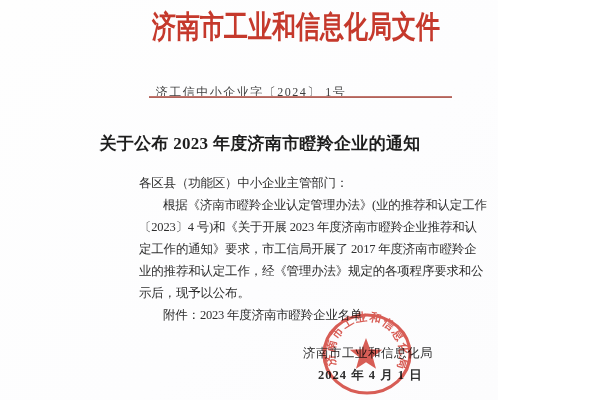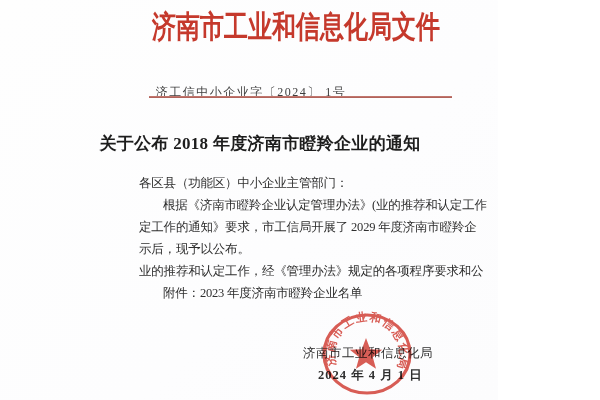--- a/index.html
+++ b/index.html
@@ -135,28 +135,29 @@
 <div class="page">
 
   <div class="red-header">
     <span class="stretch">济南市工业和信息化局文件</span>
   </div>
 
   <div class="doc-number">济工信中小企业字〔2024〕 1号</div>
 
   <div class="red-rule"></div>
 
-  <div class="notice-title">关于公布 2018 年度济南市瞪羚企业的通知</div>
+  <div class="notice-title">关于公布 2023 年度济南市瞪羚企业的通知</div>
 
   <div class="content">
     <span class="line">各区县（功能区）中小企业主管部门：</span>
     <span class="line indent">根据《济南市瞪羚企业认定管理办法》(业的推荐和认定工作</span>
-    <span class="line">定工作的通知》要求，市工信局开展了 2029 年度济南市瞪羚企</span>
+    <span class="line">〔2023〕4 号)和《关于开展 2023 年度济南市瞪羚企业推荐和认</span>
+    <span class="line">定工作的通知》要求，市工信局开展了 2017 年度济南市瞪羚企</span>
+    <span class="line">业的推荐和认定工作，经《管理办法》规定的各项程序要求和公</span>
     <span class="line">示后，现予以公布。</span>
-    <span class="line">业的推荐和认定工作，经《管理办法》规定的各项程序要求和公</span>
     <span class="line indent">附件：2023 年度济南市瞪羚企业名单</span>
   </div>
 
   <div class="signer">济南市工业和信息化局</div>
 
   <div class="issue-date">2024 年 4 月 1 日</div>
 
   <svg class="seal" viewBox="0 0 92 86" xmlns="http://www.w3.org/2000/svg">
     <ellipse cx="46" cy="43" rx="43" ry="39" fill="none" stroke="#d5473e" stroke-width="3.2"></ellipse>
     <polygon points="45,27 49.2,38.2 61.2,38.7 51.8,46.2 55,57.8 45,51.2 35,57.8 38.2,46.2 28.8,38.7 40.8,38.2" fill="#d5473e"></polygon>

